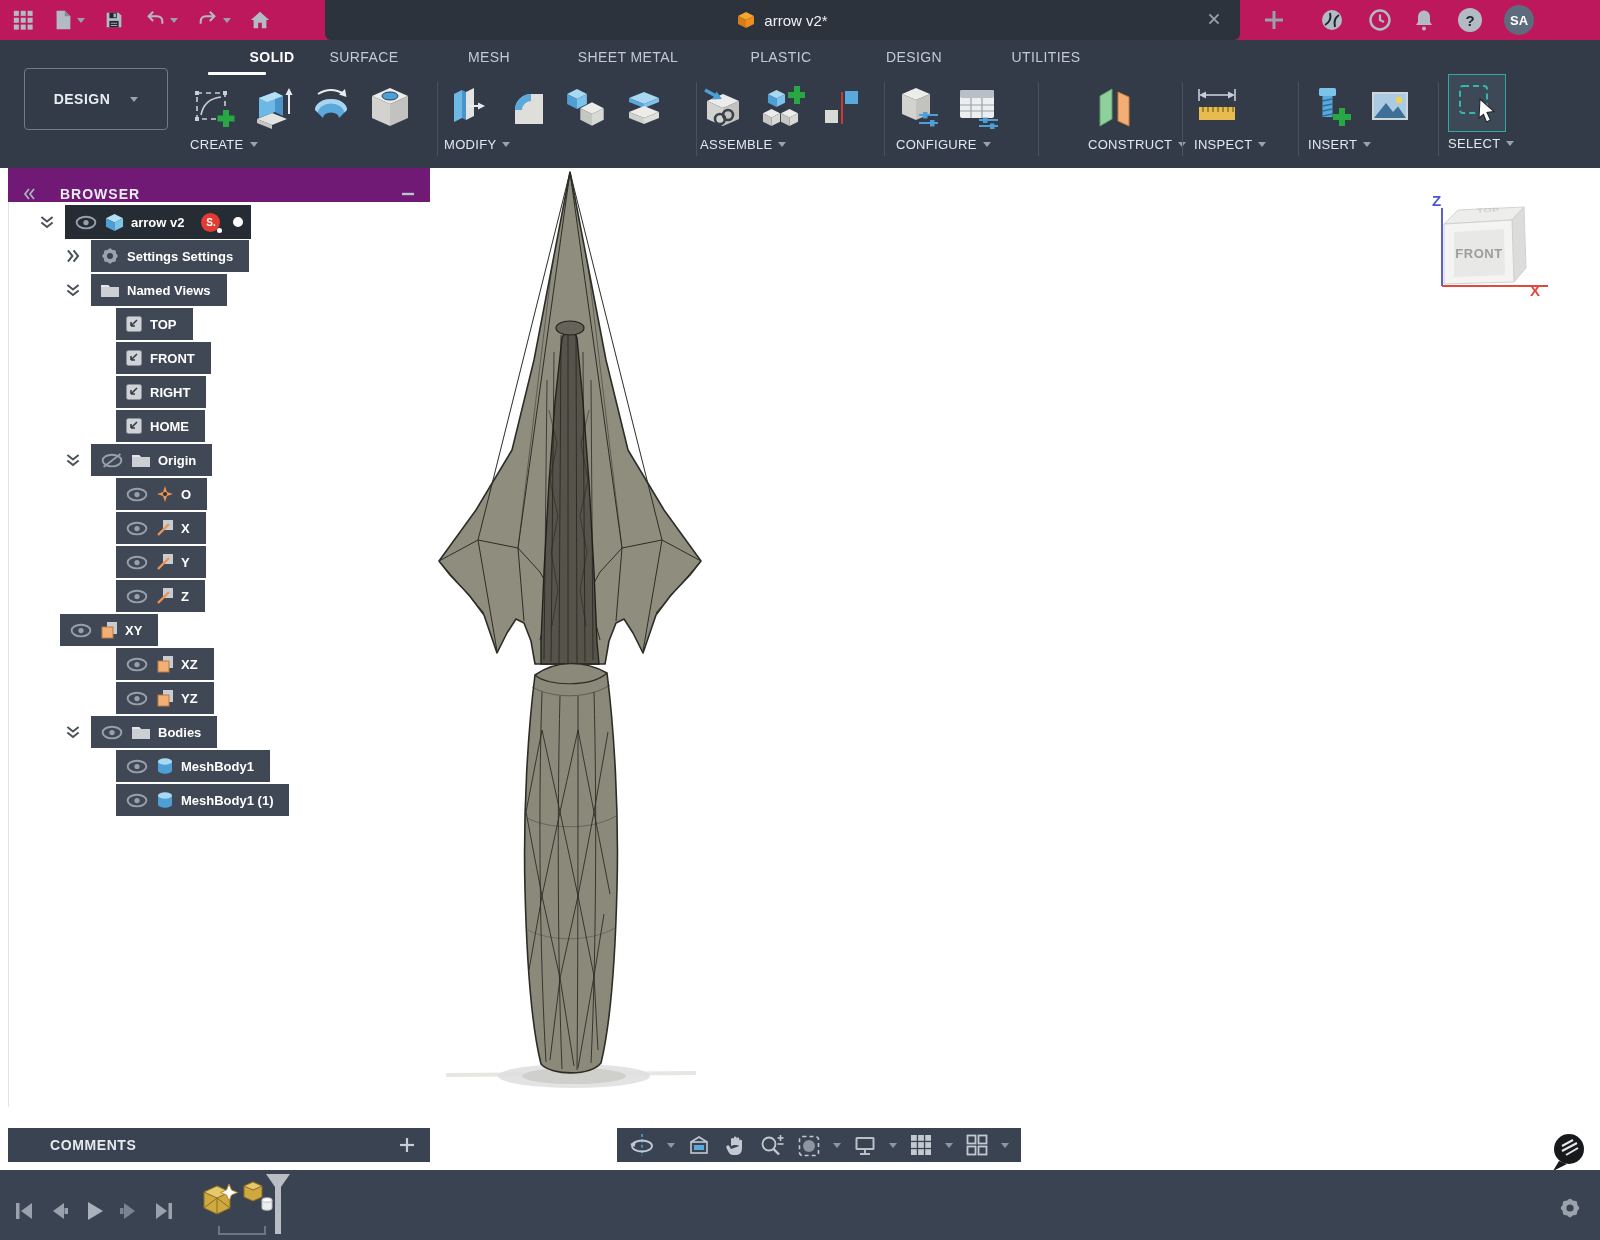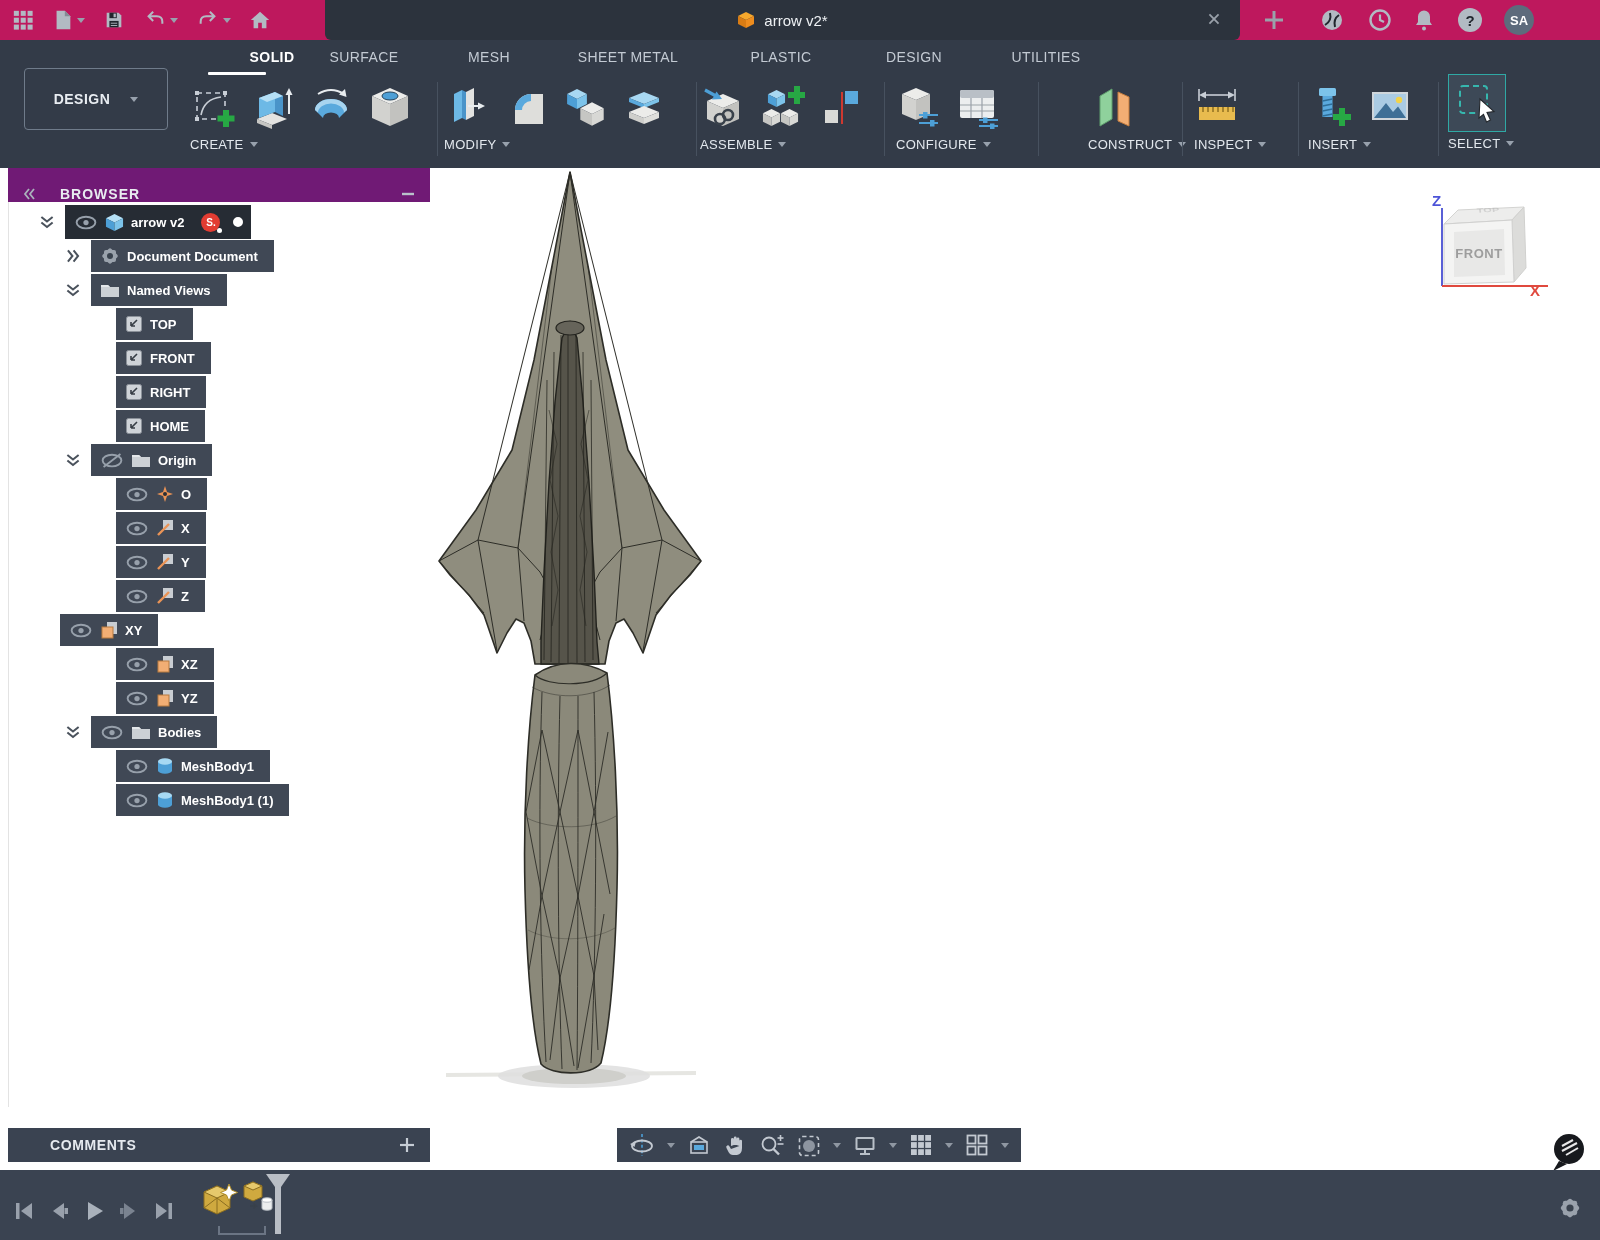--- a/index.html
+++ b/index.html
@@ -609,21 +609,21 @@
     </div>
 
     <div class="trow" style="padding-left:56px">
       <svg class="chev">
           <use href="#s-chevr"></use>
         </svg>
       <span class="tbox">
         <svg class="ic" width="20" height="20">
             <use href="#s-gear"></use>
           </svg>
-        <span>Document Document</span>
+        <span>Settings Settings</span>
       </span>
     </div>
 
     <div class="trow" style="padding-left:56px">
       <svg class="chev">
           <use href="#s-chevd"></use>
         </svg>
       <span class="tbox">
         <svg class="ic" width="20" height="16">
             <use href="#s-folder"></use>

